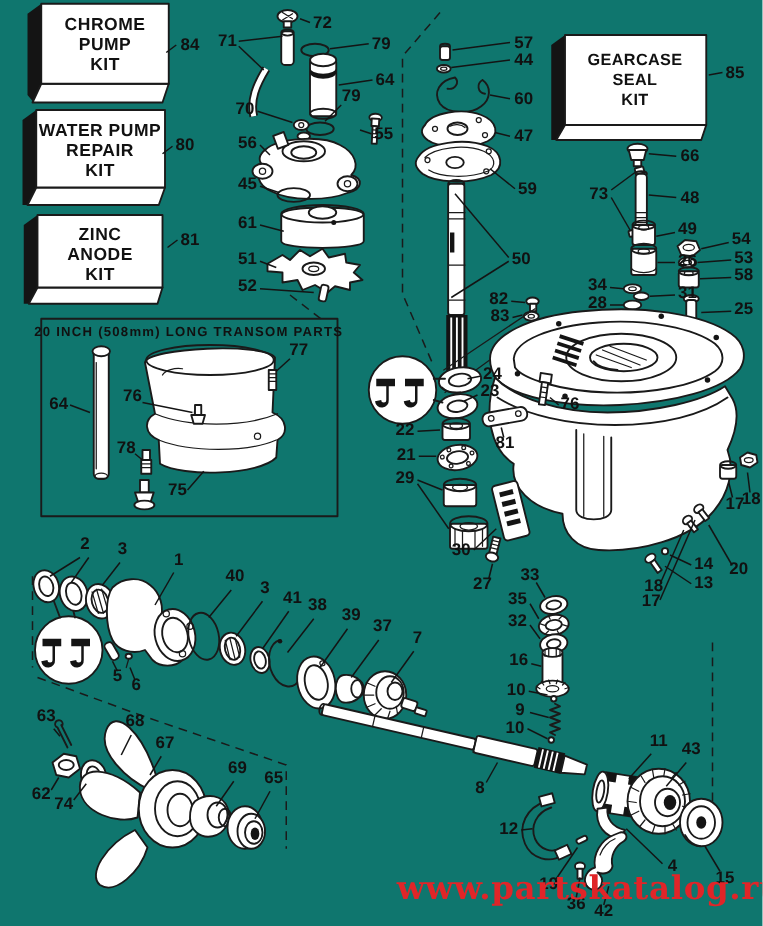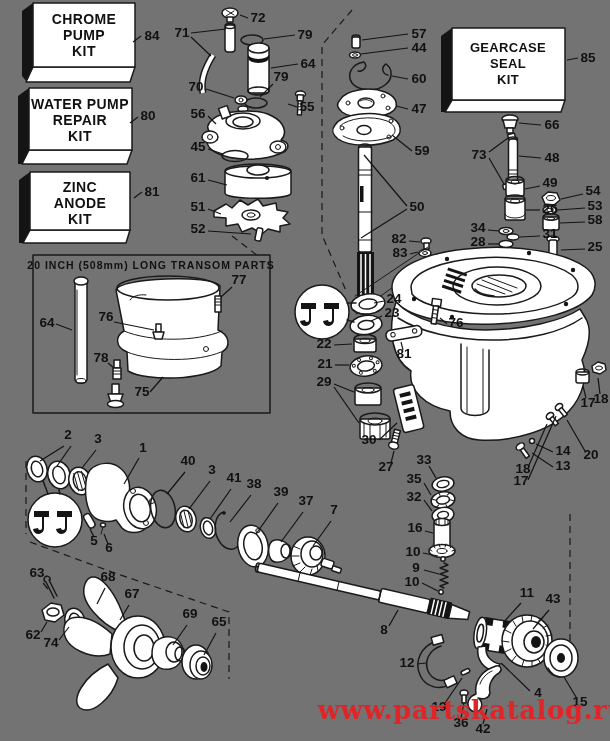--- a/index.html
+++ b/index.html
@@ -1,16 +1,16 @@
 <!DOCTYPE html>
 <html><head>
 <meta charset="utf-8">
 <style>
   html,body{margin:0;padding:0;background:#fff;}
-  .stage{position:relative;width:610px;height:741px;background:#737373;overflow:hidden;}
+  .stage{position:relative;width:610px;height:741px;background:#0f766e;overflow:hidden;}
   svg{display:block;}
   .s{stroke:#1a1a1a;fill:none;stroke-width:1.5;stroke-linecap:round;stroke-linejoin:round;}
   .sf{stroke:#1a1a1a;fill:#fff;stroke-width:1.5;stroke-linecap:round;stroke-linejoin:round;}
   .sb{fill:#141414;stroke:none;}
   .thin{stroke-width:1;}
   .dash{stroke:#1a1a1a;stroke-width:1.2;stroke-dasharray:7 5;fill:none;}
   .leader{stroke:#141414;stroke-width:1.2;}
   .plabel{font:700 13.5px "Liberation Sans", sans-serif;text-anchor:middle;fill:#111;}
   .kittext{font:700 14px "Liberation Sans", sans-serif;text-anchor:middle;fill:#111;letter-spacing:.4px;}
   .kittext-sm{font:700 13px "Liberation Sans", sans-serif;text-anchor:middle;fill:#111;letter-spacing:.3px;}

